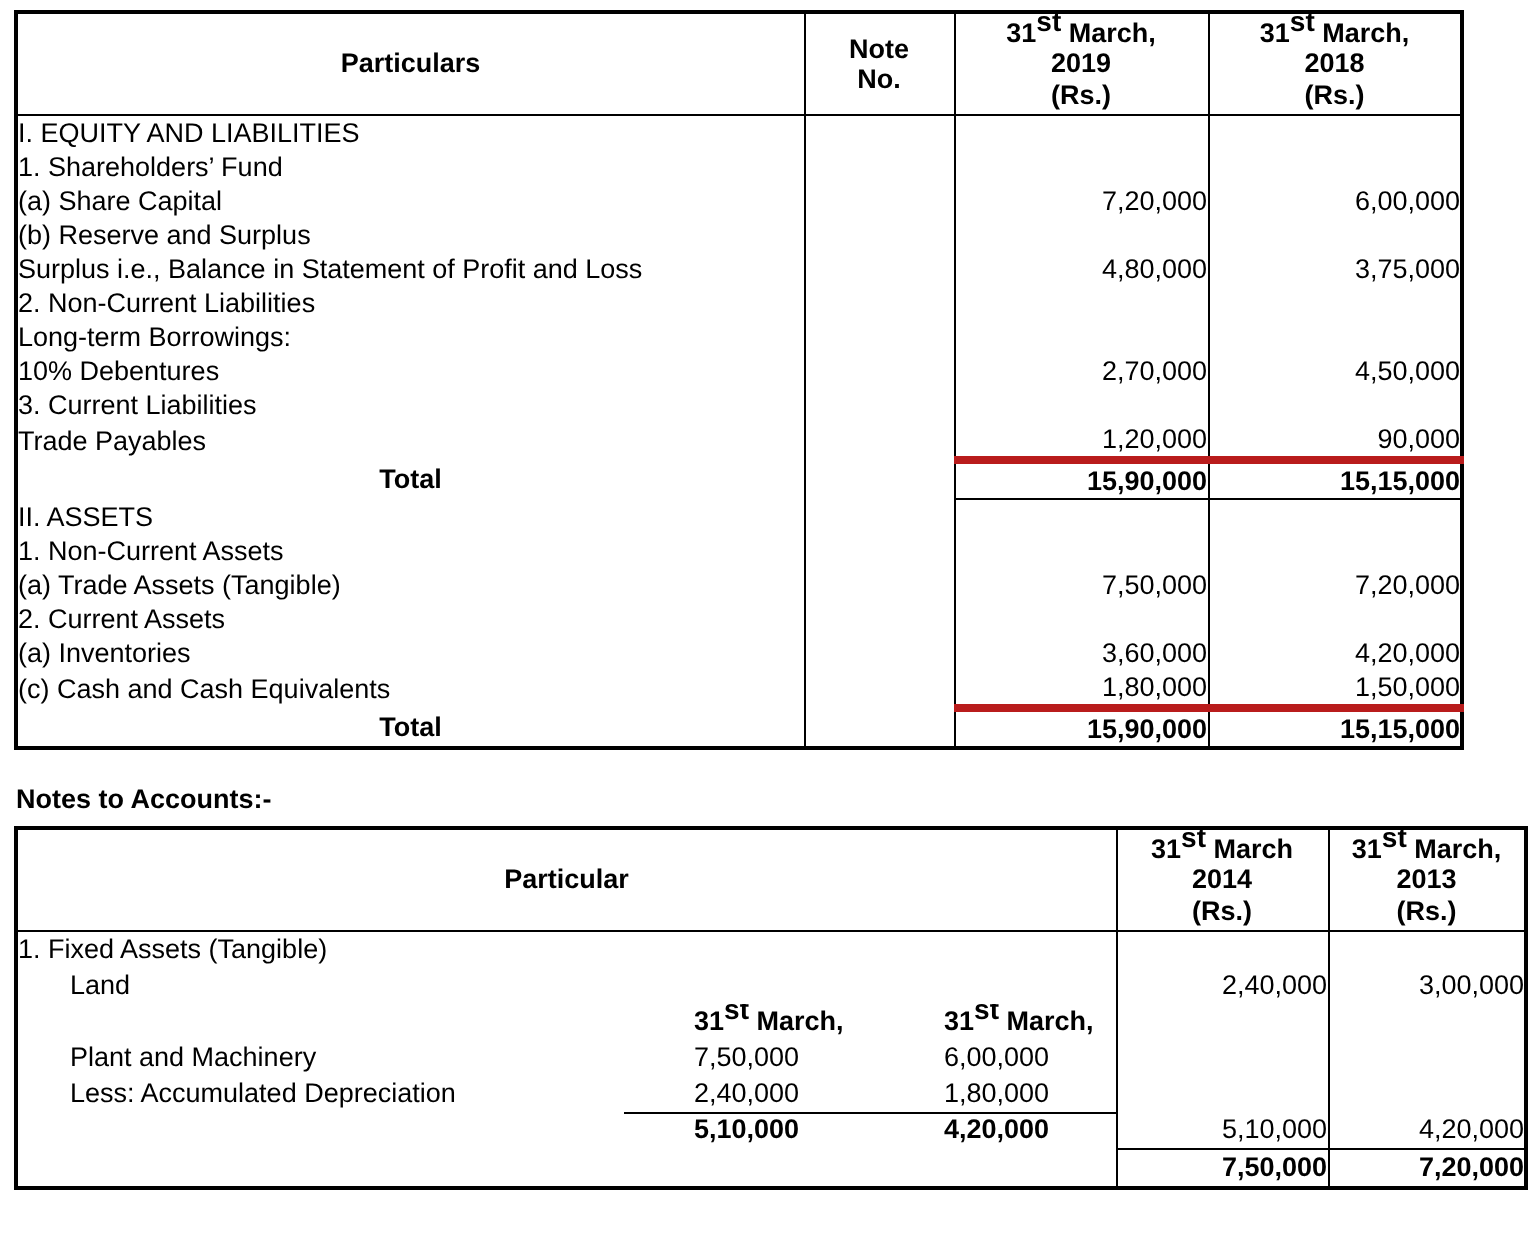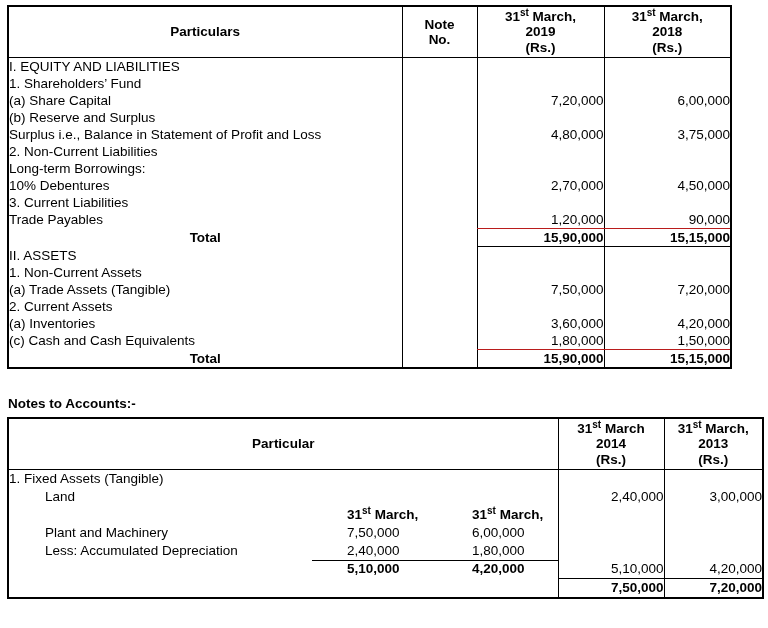--- a/index.html
+++ b/index.html
@@ -7,37 +7,37 @@
   .page{padding:5px 0 0 7px;}
 
   table{border-collapse:collapse;table-layout:fixed;background:#fff;}
   .bs{width:723px;border:2px solid #000;}
   .notes-tbl{width:755px;border:2px solid #000;}
   .bs th+th,.bs td+td,.notes-tbl th+th,.notes-tbl td+td{border-left:1px solid #000;}
   .bs thead th,.notes-tbl thead th{border-bottom:1px solid #000;font-weight:bold;font-size:13.5px;padding:0;vertical-align:middle;}
 
   .hwrap{display:flex;flex-direction:column;justify-content:center;align-items:center;height:50px;}
   .hl{line-height:15.5px;white-space:nowrap;}
-  sup{font-size:10px;line-height:0;vertical-align:super;}
+  sup{font-size:14px;line-height:0;vertical-align:super;}
 
   .bs td{height:17px;line-height:17px;font-size:13.5px;padding:0;overflow:hidden;white-space:nowrap;}
   .notes-tbl td{height:18px;line-height:18px;font-size:13.5px;padding:0;overflow:hidden;white-space:nowrap;}
 
   .p{text-align:left;}
   .ind0{padding-left:0;}
   .ind1{padding-left:16px;}
-  .ind2{padding-left:36px;}
+  .ind2{padding-left:26px;}
   .b{font-weight:normal;}
   .total-label{font-weight:bold;text-align:center;padding-right:4px;}
   .v{text-align:right;padding-right:8px;}
-  tr.r-uline td.v{border-bottom:1px solid #b91c1c;padding-left:36px;}
+  tr.r-uline td.v{border-bottom:4px solid #b91c1c;padding-left:36px;}
   tr.r-total td.v{border-bottom:1px solid #000;font-weight:bold;}
   tr.r-total2 td.v{font-weight:bold;}
 
-  .notes-title{font-weight:bold;font-size:13.5px;margin:27px 0 6px 1px;}
+  .notes-title{font-weight:bold;font-size:13.5px;margin:17px 0 6px 1px;}
 
   .np{padding:0;position:relative;}
   .irow{display:grid;grid-template-columns:338px 125px auto;height:18px;line-height:18px;}
   .lab{text-align:left;}
   .ic{text-align:left;}
   .ib{font-weight:bold;}
   .nv{text-align:right;padding-right:10px;}
   tr.n-net td.nv{border-bottom:1px solid #000;}
   tr.n-net .ic{font-weight:bold;}
   tr.n-grand td.nv{font-weight:bold;}

